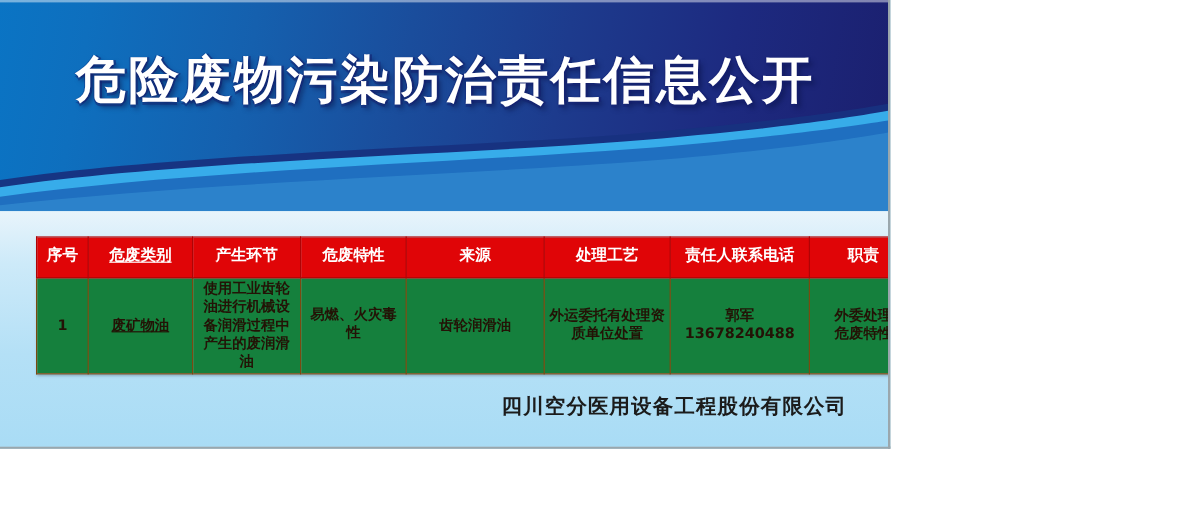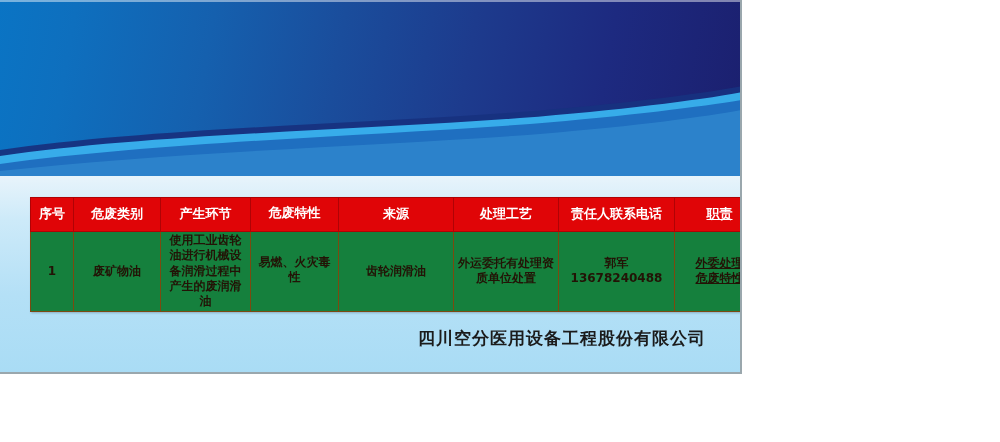--- a/index.html
+++ b/index.html
@@ -122,27 +122,27 @@
     border-color: #b00305;
     font-size: 13px;
   }
   #waste-table tbody td {
     background: #15803d;
     color: #231306;
     font-weight: bold;
     height: 72px;
   }
   .col-0 { width: 36px; }
-  .col-1 { width: 80px; }
+  .col-1 { width: 80px; text-decoration: underline; }
   .col-2 { width: 83px; }
   .col-3 { width: 81px; font-family: Liberation Mono, monospace; }
   .col-4 { width: 108px; }
   .col-5 { width: 98px; }
   .col-6 { width: 109px; }
-  .col-7 { width: 83px; text-decoration: underline; }
+  .col-7 { width: 83px; }
 
   .cell-narrow { font-size: 11.5px; line-height: 1.22; }
   .cell-phone  { font-size: 12px; line-height: 1.45; }
 
   
   #company-name {
     position: absolute;
     right: 34px;
     top: 327px;
     color: #1b1b1b;
@@ -172,20 +172,21 @@
       <path d="M0,156 C150,134 360,130 520,118 C620,110 700,100 742,92 L742,106
                C690,116 610,126 505,134 C345,146 150,154 0,168 Z" fill="#39b3ef" opacity="0.95"></path>
 
       <path d="M0,164 C160,142 370,136 530,124 C630,116 706,106 742,100 L742,176 L0,176 Z" fill="#1f6fc0"></path>
 
       <path d="M0,171 C170,152 380,146 540,134 C640,126 710,116 742,110 L742,176 L0,176 Z" fill="#2f86cc" opacity="0.85"></path>
 
       <path d="M0,176 C120,168 300,160 470,150 C600,142 690,134 742,128 L742,176 Z" fill="#ffffff" opacity="0.0"></path>
     </svg>
 
+    <div id="poster-title">危险废物污染防治责任信息公开</div>
   </div>
 
   <div id="poster-body"></div>
 
   <table id="waste-table">
     <thead>
       <tr>
         <th class="col-0">序号</th>
         <th class="col-1">危废类别</th>
         <th class="col-2">产生环节</th>

